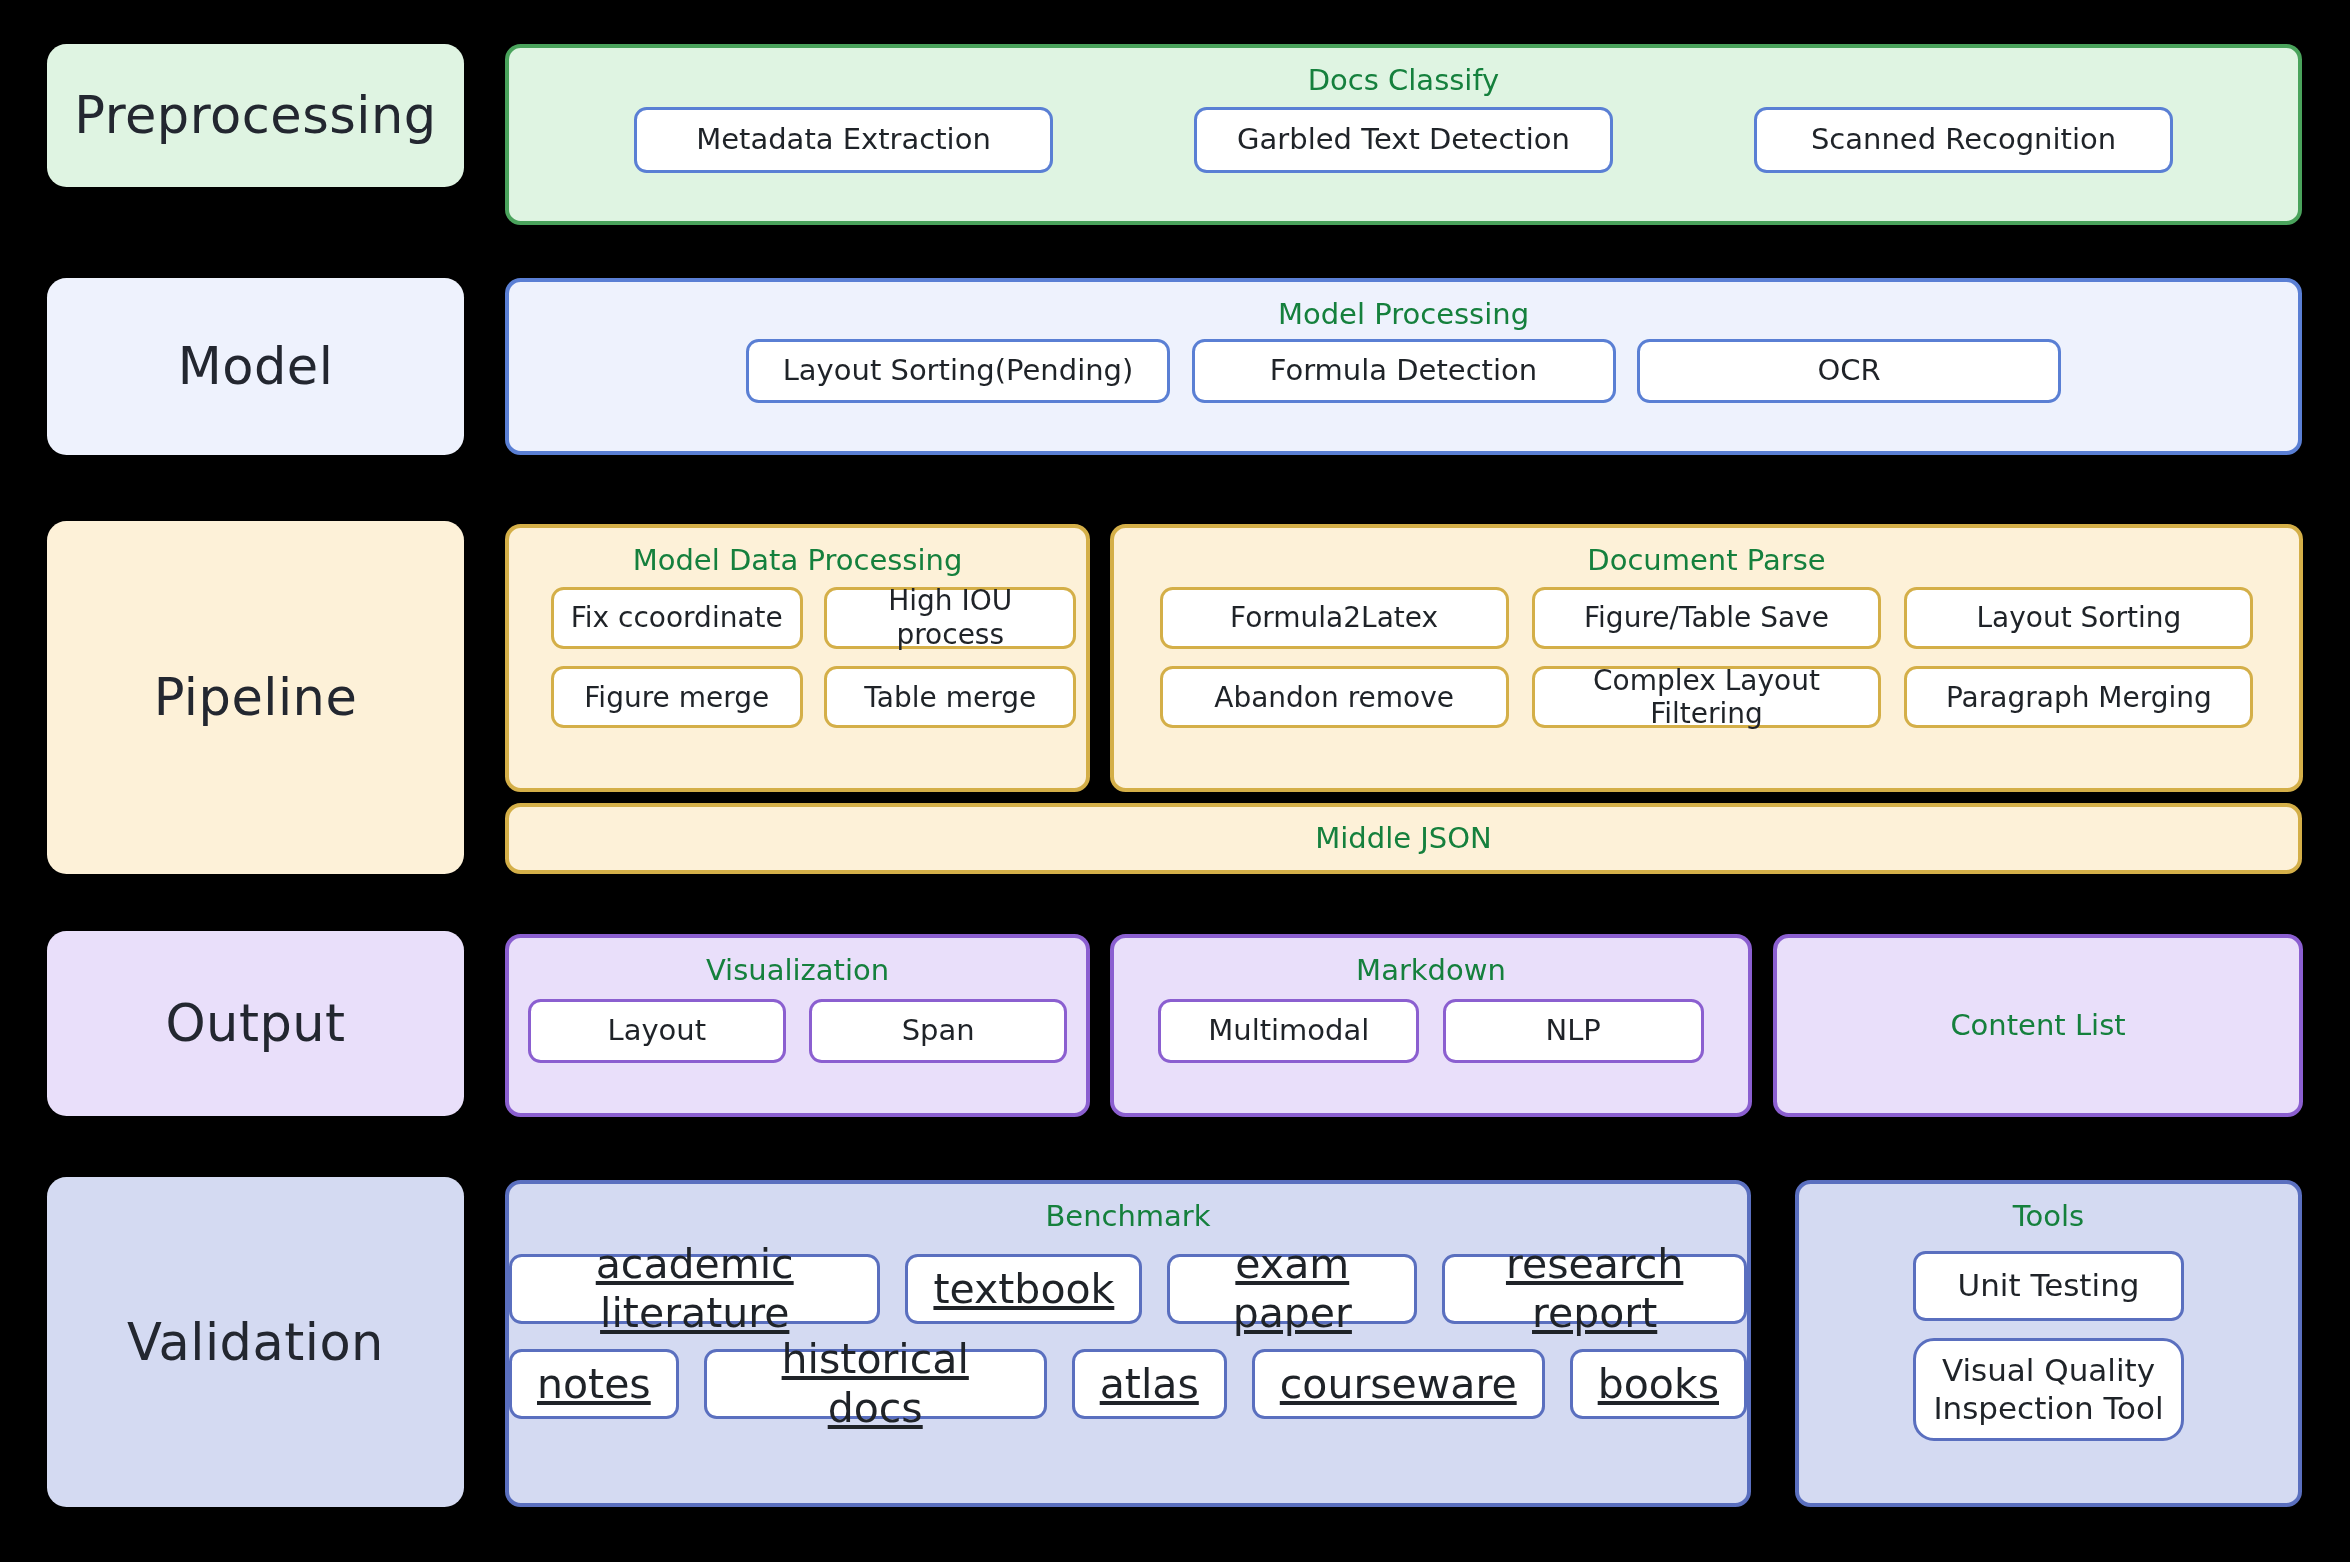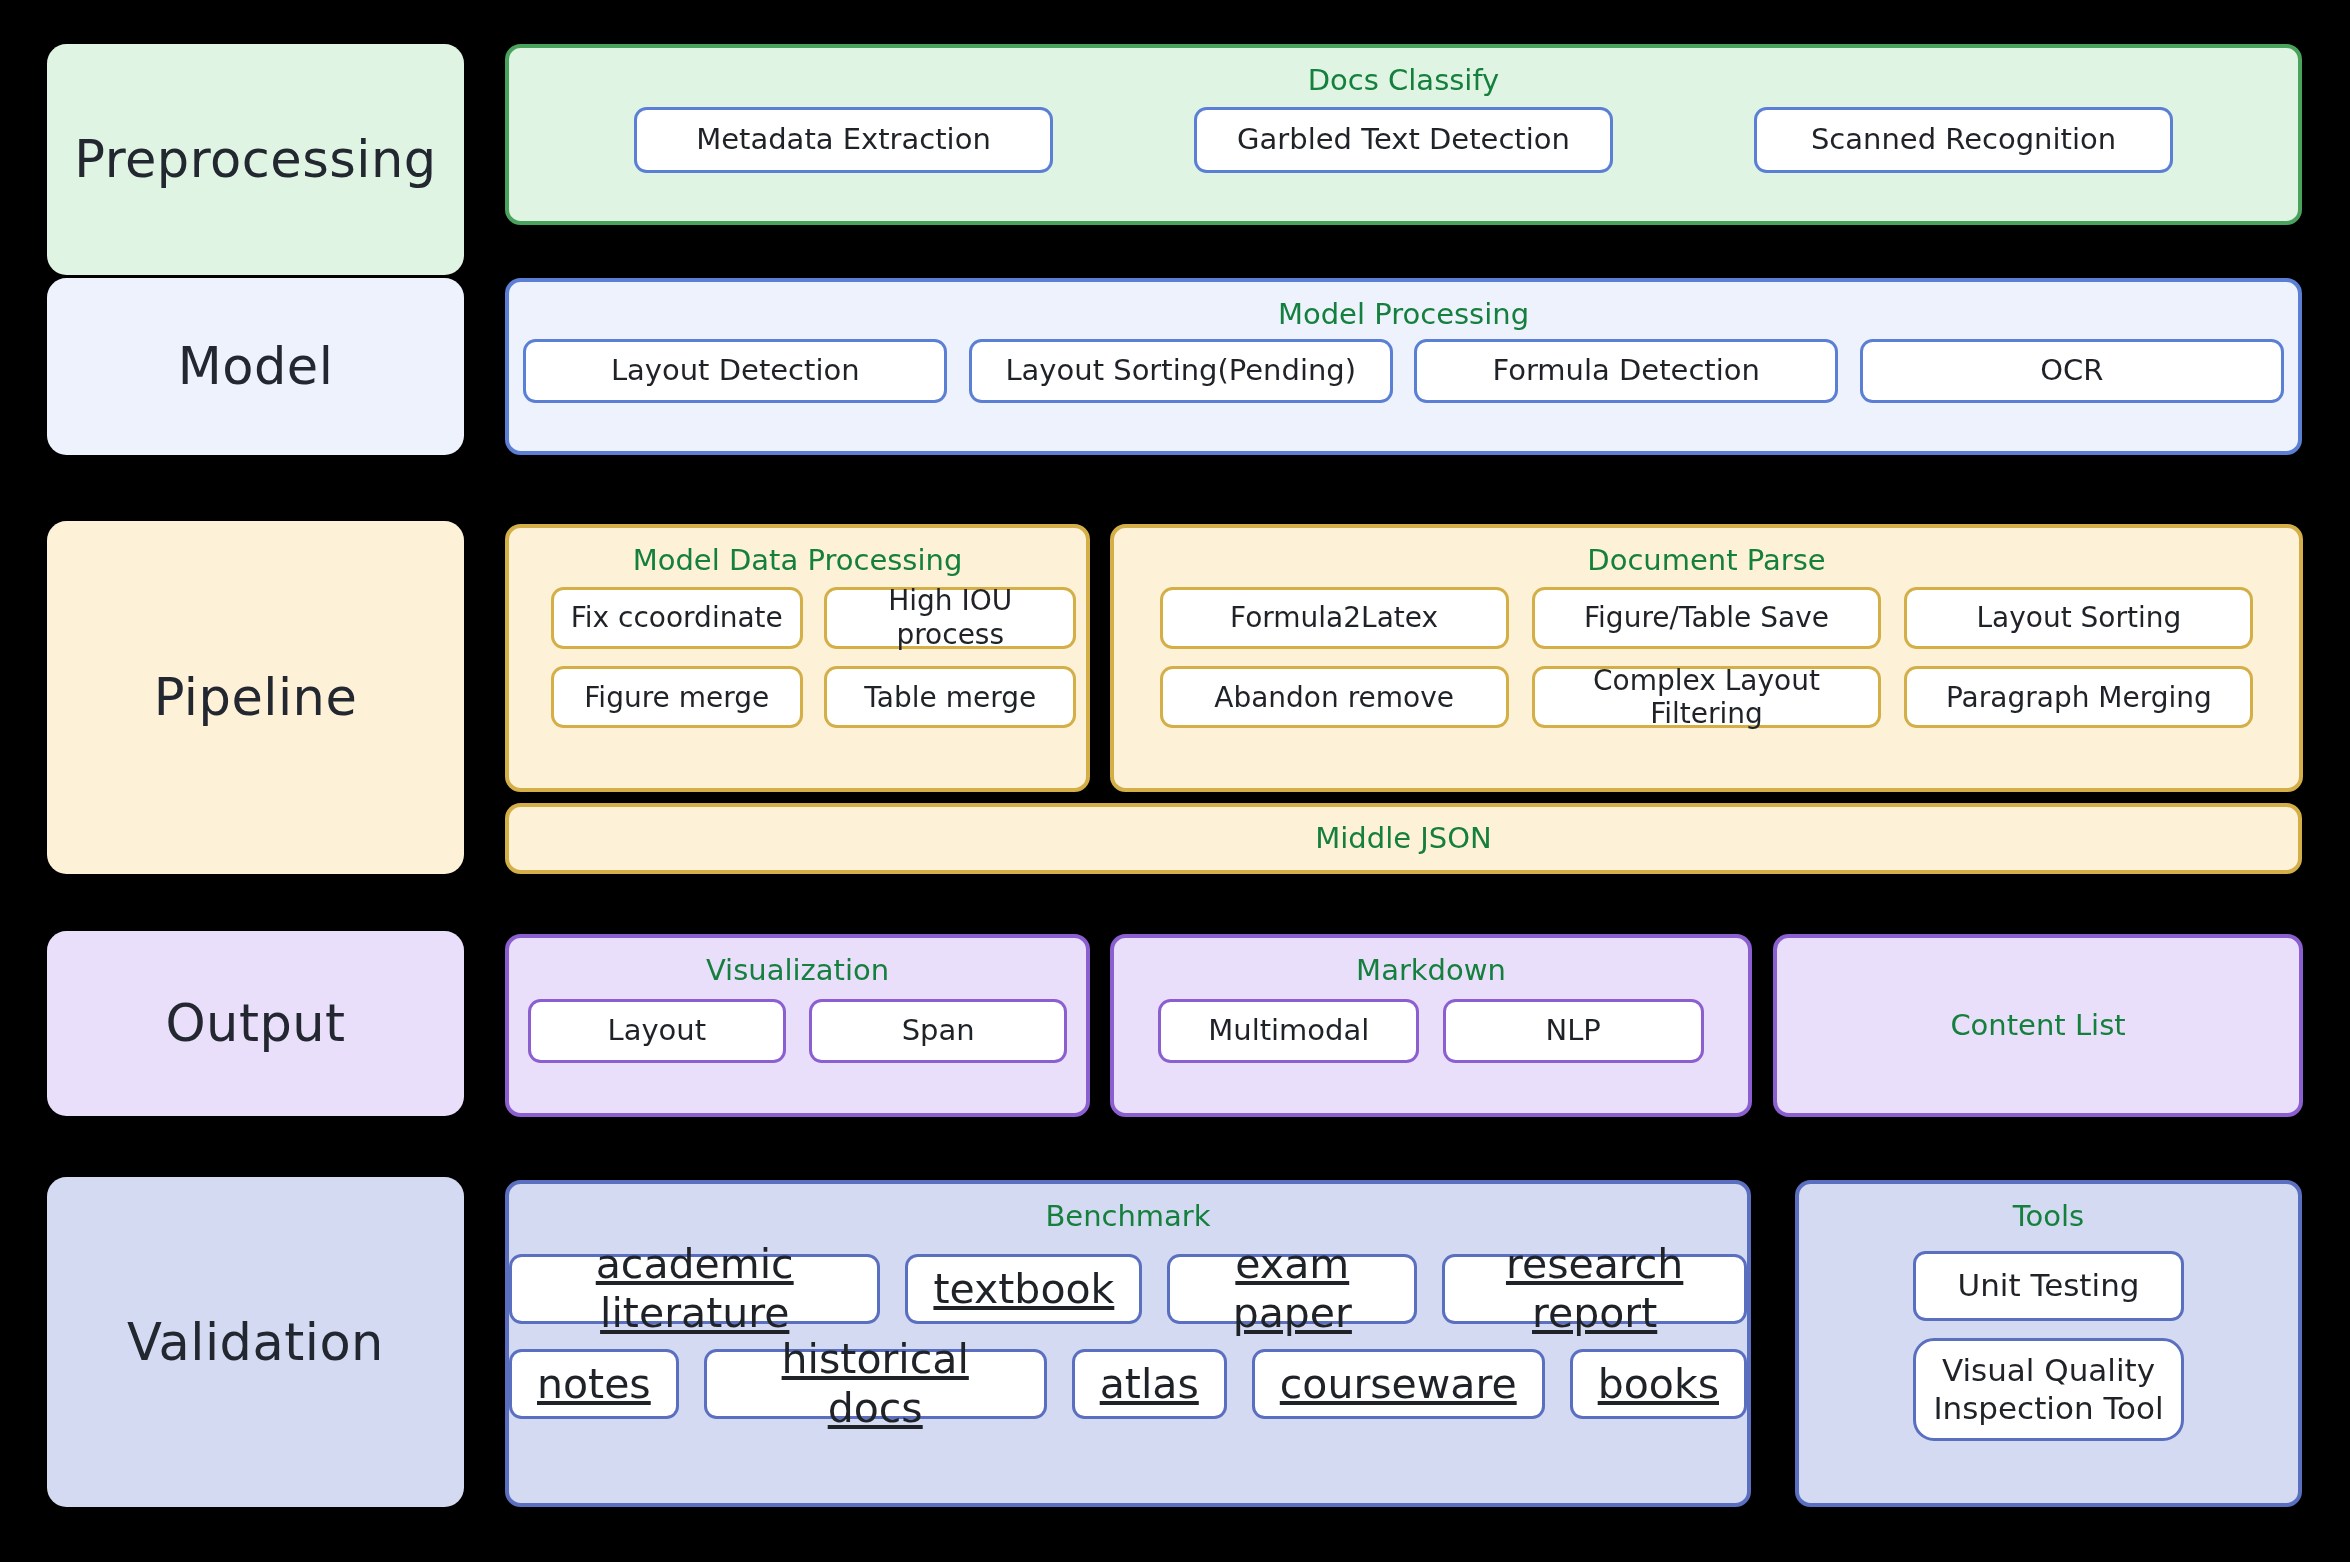--- a/index.html
+++ b/index.html
@@ -94,21 +94,21 @@
 
   .t-purple { background:#e9dffa; border-color:#8b5fd0; }
   .t-purple-fill{ background:#e9dffa; }
   .chip.c-purple{ border-color:#8b5fd0; }
 
   .t-indigo { background:#d4daf2; border-color:#5a6fbf; }
   .t-indigo-fill{ background:#d4daf2; }
   .chip.c-indigo{ border-color:#5a6fbf; }
 
   
-  #lbl-preprocessing { top: 44px;  height: 231px; }
+  #lbl-preprocessing { top: 44px;  height: 143px; }
   #panel-docs-classify { left: 505px; top: 44px; width: 1797px; height: 181px; }
   #panel-docs-classify .chip-row { gap: 141px; margin-top: 5.9px; }
   #panel-docs-classify .chip { width: 419px; height: 66px; }
 
   
   #lbl-model { top: 278px; height: 177px; }
   #panel-model-processing { left: 505px; top: 278px; width: 1797px; height: 177px; }
   #panel-model-processing .chip-row { gap: 21.5px; margin-top: 3.9px; }
   #panel-model-processing .chip { width: 424px; height: 64px; }
 
@@ -179,21 +179,20 @@
     </div>
   </div>
 
   <div class="stage-label t-blue-fill" id="lbl-model">
     <span>Model</span>
   </div>
 
   <div class="panel t-blue" id="panel-model-processing">
     <div class="group-title">Model Processing</div>
     <div class="chip-row">
-      <div class="chip c-blue">Layout Detection</div>
       <div class="chip c-blue">Layout Sorting(Pending)</div>
       <div class="chip c-blue">Formula Detection</div>
       <div class="chip c-blue">OCR</div>
     </div>
   </div>
 
   <div class="stage-label t-gold-fill" id="lbl-pipeline">
     <span>Pipeline</span>
   </div>
 

